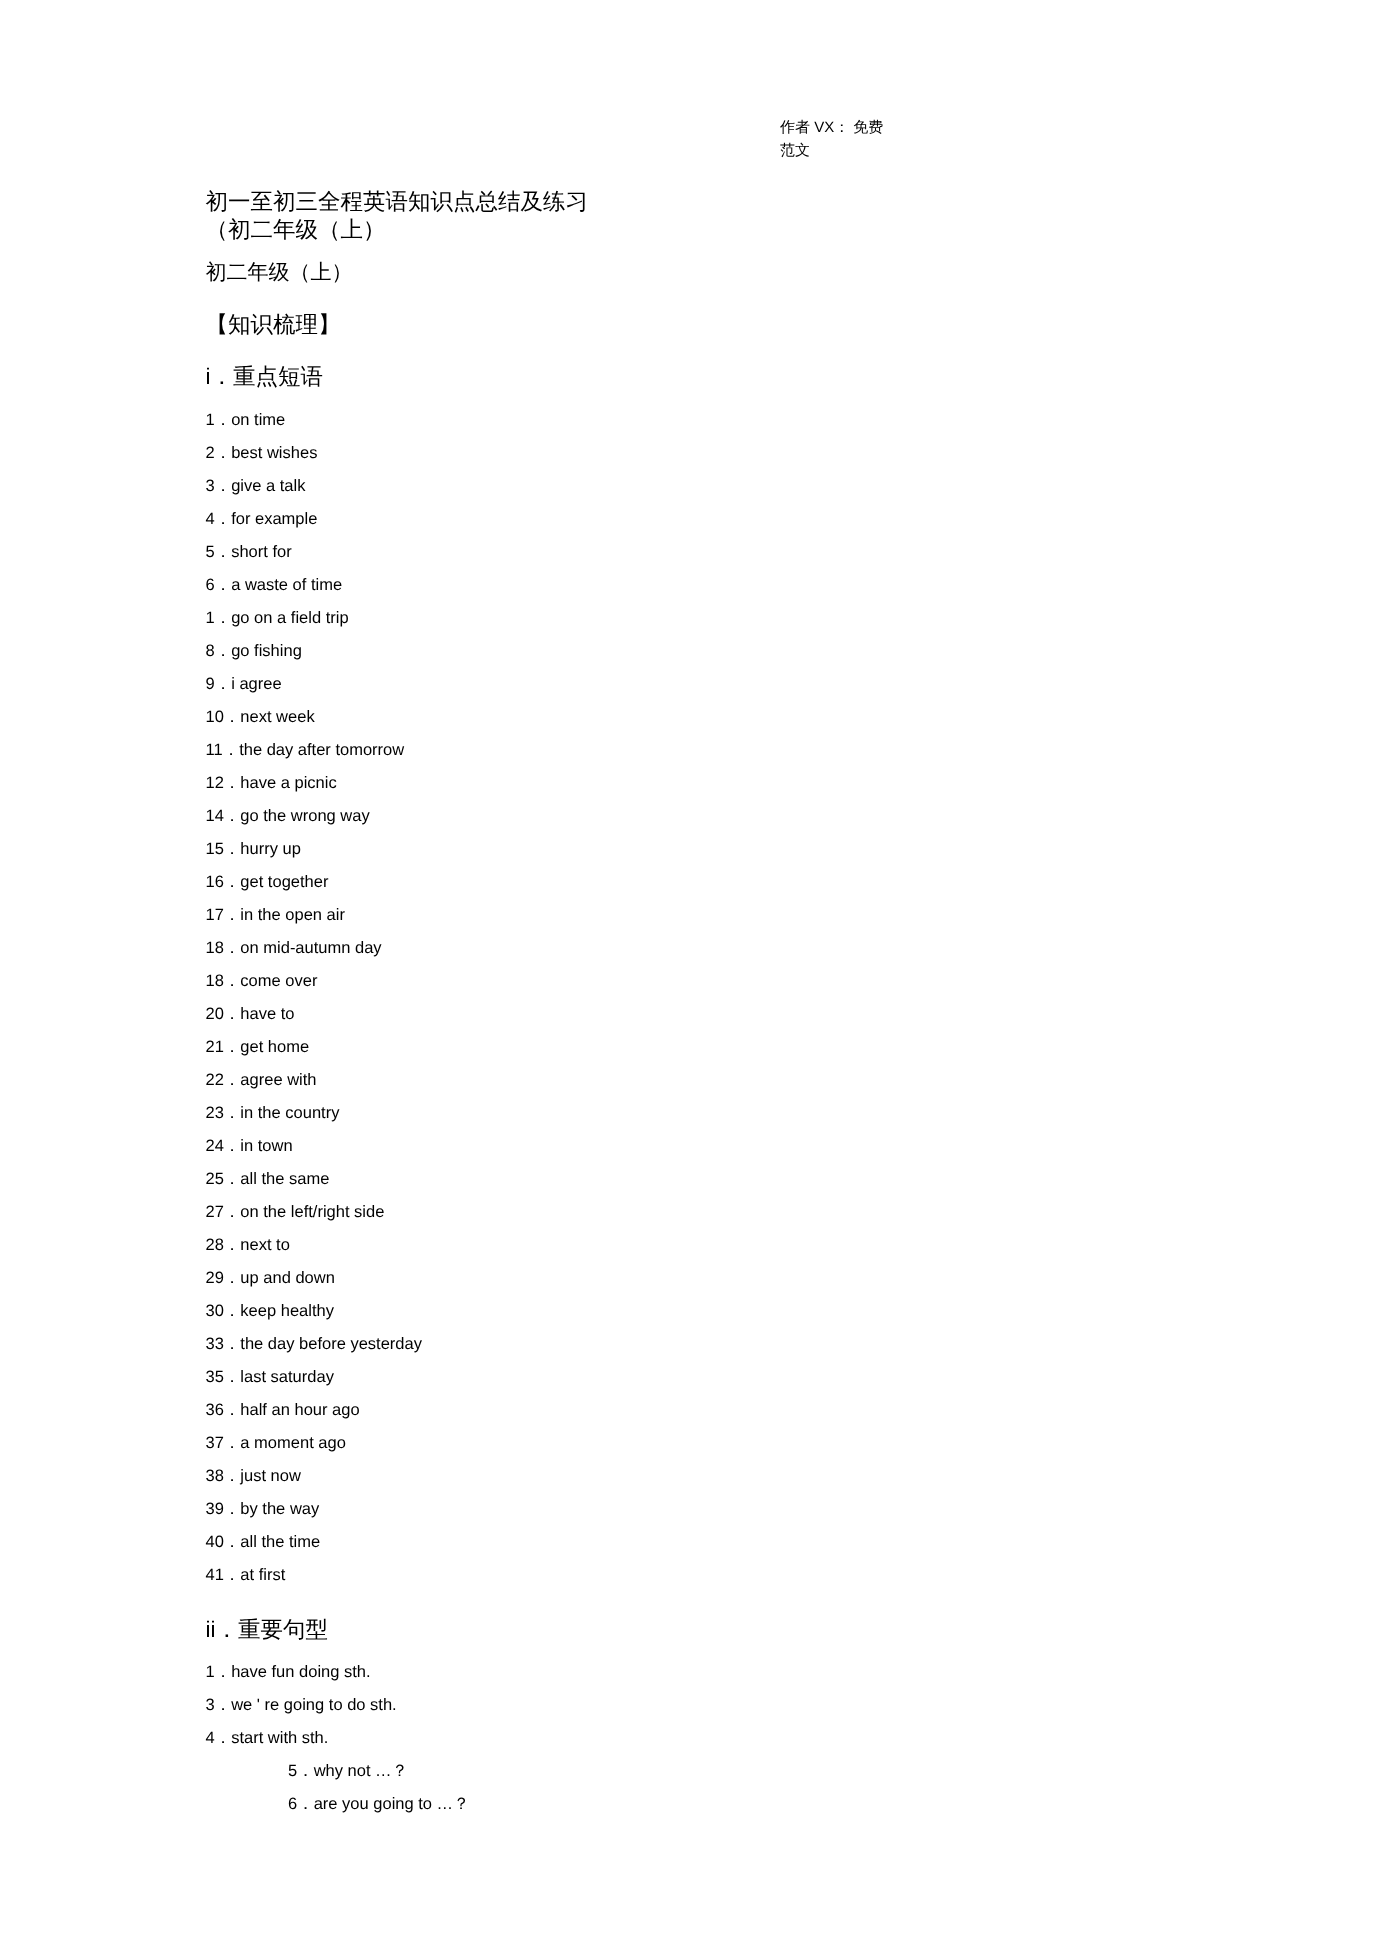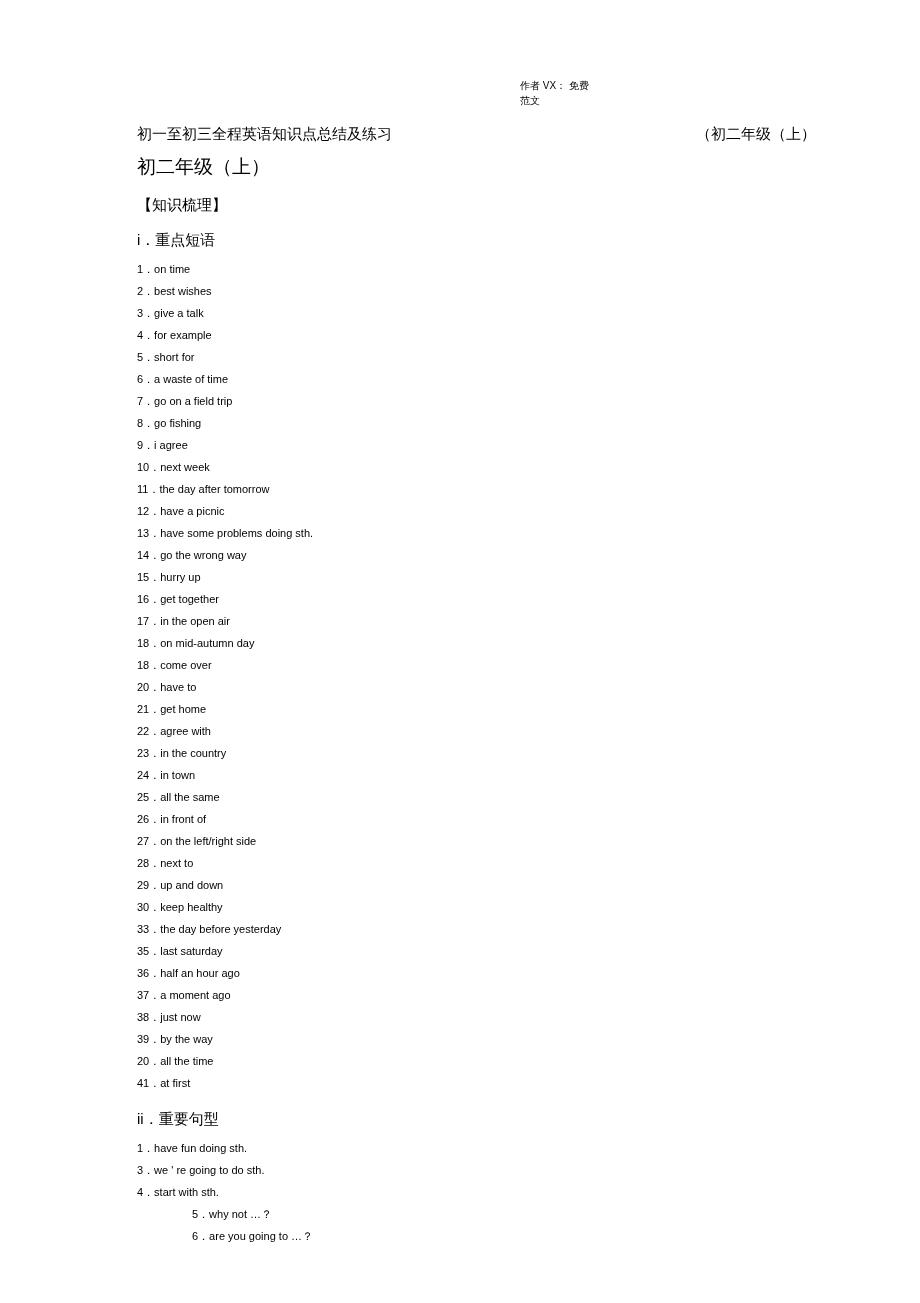--- a/index.html
+++ b/index.html
@@ -26,30 +26,31 @@
       position: absolute;
       top: 125px;
       left: 137px;
       right: 90px;
     }
     .title-row {
       display: flex;
       justify-content: space-between;
       font-size: 15px;
       margin-bottom: 10px;
+      flex-direction: column;
     }
     .title-left {
       flex: 0 0 auto;
     }
     .title-right {
       flex: 0 0 auto;
       margin-right: 14px;
     }
     .subtitle {
-      font-size: 19px;
+      font-size: 14px;
       margin-bottom: 10px;
       font-family: Liberation Serif, serif;
     }
     .section-header {
       font-size: 15px;
       margin-bottom: 8px;
       margin-top: 16px;
     }
     .list-items {
       font-family: Arial, "SimSun", sans-serif;
@@ -83,51 +84,49 @@
 
   <div class="section-header cn">i．重点短语</div>
 
   <div class="list-items">
     <div class="item">1．on time</div>
     <div class="item">2．best wishes</div>
     <div class="item">3．give a talk</div>
     <div class="item">4．for example</div>
     <div class="item">5．short for</div>
     <div class="item">6．a waste of time</div>
-    <div class="item">7．go on a field trip</div>
+    <div class="item">1．go on a field trip</div>
     <div class="item">8．go fishing</div>
     <div class="item">9．i agree</div>
     <div class="item">10．next week</div>
     <div class="item">11．the day after tomorrow</div>
     <div class="item">12．have a picnic</div>
-    <div class="item">13．have some problems doing sth.</div>
     <div class="item">14．go the wrong way</div>
     <div class="item">15．hurry up</div>
     <div class="item">16．get together</div>
     <div class="item">17．in the open air</div>
     <div class="item">18．on mid-autumn day</div>
     <div class="item">18．come over</div>
     <div class="item">20．have to</div>
     <div class="item">21．get home</div>
     <div class="item">22．agree with</div>
     <div class="item">23．in the country</div>
     <div class="item">24．in town</div>
     <div class="item">25．all the same</div>
-    <div class="item">26．in front of</div>
     <div class="item">27．on the left/right side</div>
     <div class="item">28．next to</div>
     <div class="item">29．up and down</div>
     <div class="item">30．keep healthy</div>
     <div class="item">33．the day before yesterday</div>
     <div class="item">35．last saturday</div>
     <div class="item">36．half an hour ago</div>
     <div class="item">37．a moment ago</div>
     <div class="item">38．just now</div>
     <div class="item">39．by the way</div>
-    <div class="item">20．all the time</div>
+    <div class="item">40．all the time</div>
     <div class="item">41．at first</div>
   </div>
 
   <div class="section-header cn">ii．重要句型</div>
 
   <div class="list-items">
     <div class="item">1．have fun doing sth.</div>
     <div class="item">3．we ' re going to do sth.</div>
     <div class="item">4．start with sth.</div>
     <div class="item indent">5．why not …？</div>

